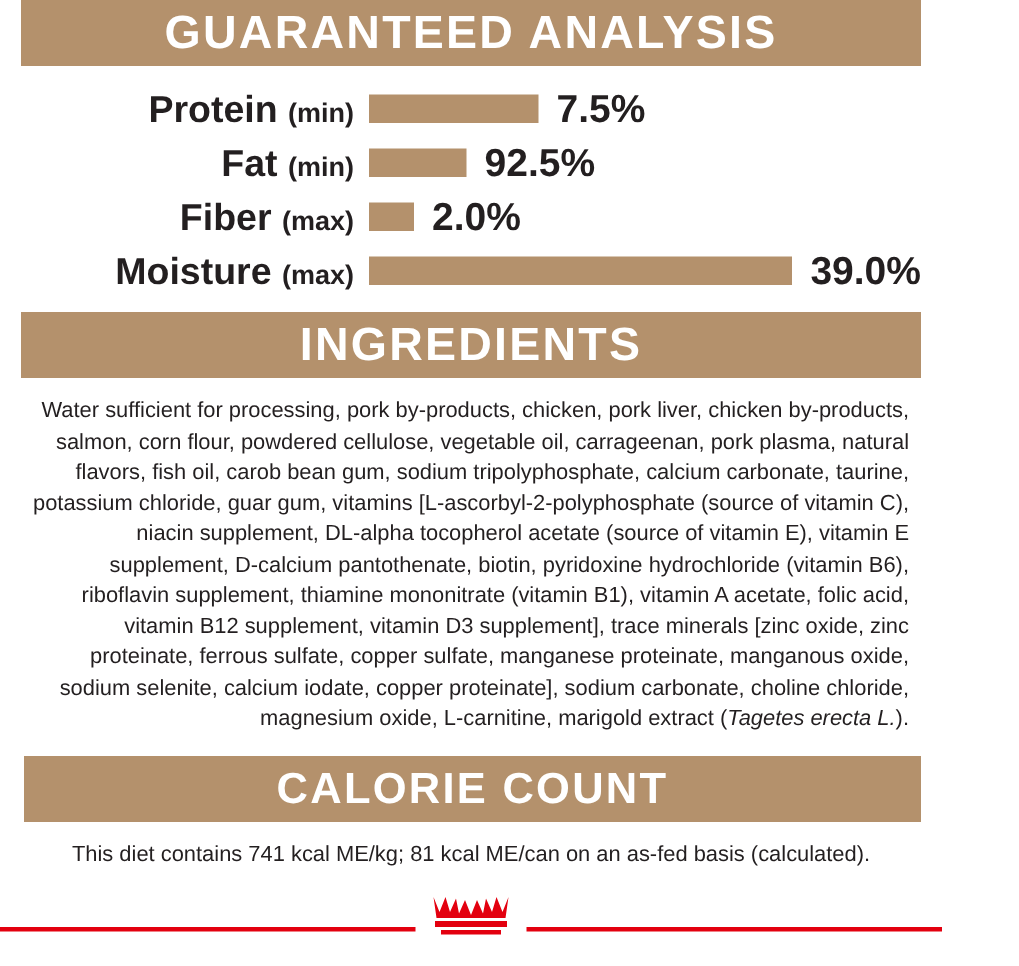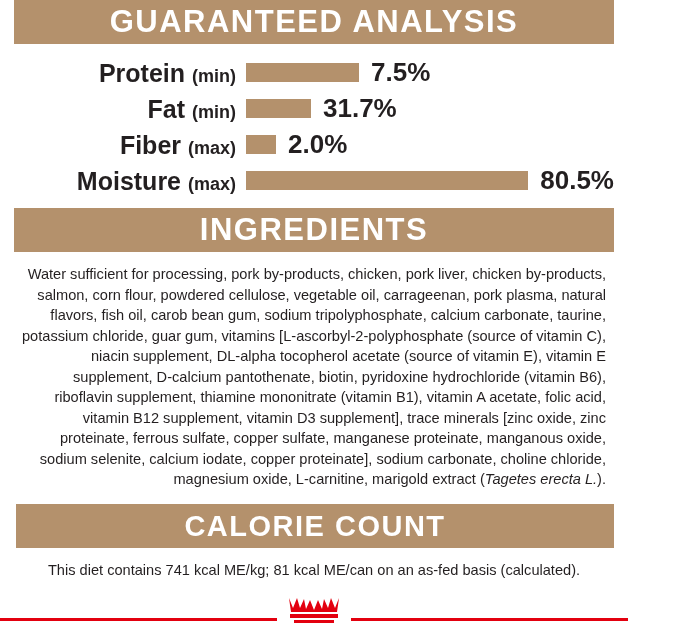--- a/index.html
+++ b/index.html
@@ -141,37 +141,37 @@
       <div class="ga-bar-area">
         <div class="ga-bar" style="width:113px"></div>
         <div class="ga-value">7.5%</div>
       </div>
     </div>
 
     <div class="ga-row">
       <div class="ga-label"><span>Fat</span> <span class="qual">(min)</span></div>
       <div class="ga-bar-area">
         <div class="ga-bar" style="width:65px"></div>
-        <div class="ga-value">31.7%</div>
+        <div class="ga-value">92.5%</div>
       </div>
     </div>
 
     <div class="ga-row">
       <div class="ga-label"><span>Fiber</span> <span class="qual">(max)</span></div>
       <div class="ga-bar-area">
         <div class="ga-bar" style="width:30px"></div>
         <div class="ga-value">2.0%</div>
       </div>
     </div>
 
     <div class="ga-row">
       <div class="ga-label"><span>Moisture</span> <span class="qual">(max)</span></div>
       <div class="ga-bar-area">
         <div class="ga-bar" style="width:325px"></div>
-        <div class="ga-value">80.5%</div>
+        <div class="ga-value">39.0%</div>
       </div>
     </div>
 
   </div>
 
   <div style="height:12px"></div>
   <div class="band ingredients">Ingredients</div>
 
   <div class="ingredients-text"><span>Water sufficient for processing, pork by-products, chicken, pork liver, chicken by-products, salmon, corn flour, powdered cellulose, vegetable oil, carrageenan, pork plasma, natural flavors, fish oil, carob bean gum, sodium tripolyphosphate, calcium carbonate, taurine, potassium chloride, guar gum, vitamins [L-ascorbyl-2-polyphosphate (source of vitamin C), niacin supplement, DL-alpha tocopherol acetate (source of vitamin E), vitamin E supplement, D-calcium pantothenate, biotin, pyridoxine hydrochloride (vitamin B6), riboflavin supplement, thiamine mononitrate (vitamin B1), vitamin A acetate, folic acid, vitamin B12 supplement, vitamin D3 supplement], trace minerals [zinc oxide, zinc proteinate, ferrous sulfate, copper sulfate, manganese proteinate, manganous oxide, sodium selenite, calcium iodate, copper proteinate], sodium carbonate, choline chloride, magnesium oxide, L-carnitine, marigold extract (</span><span class="ital">Tagetes erecta L.</span><span>).</span></div>
 

